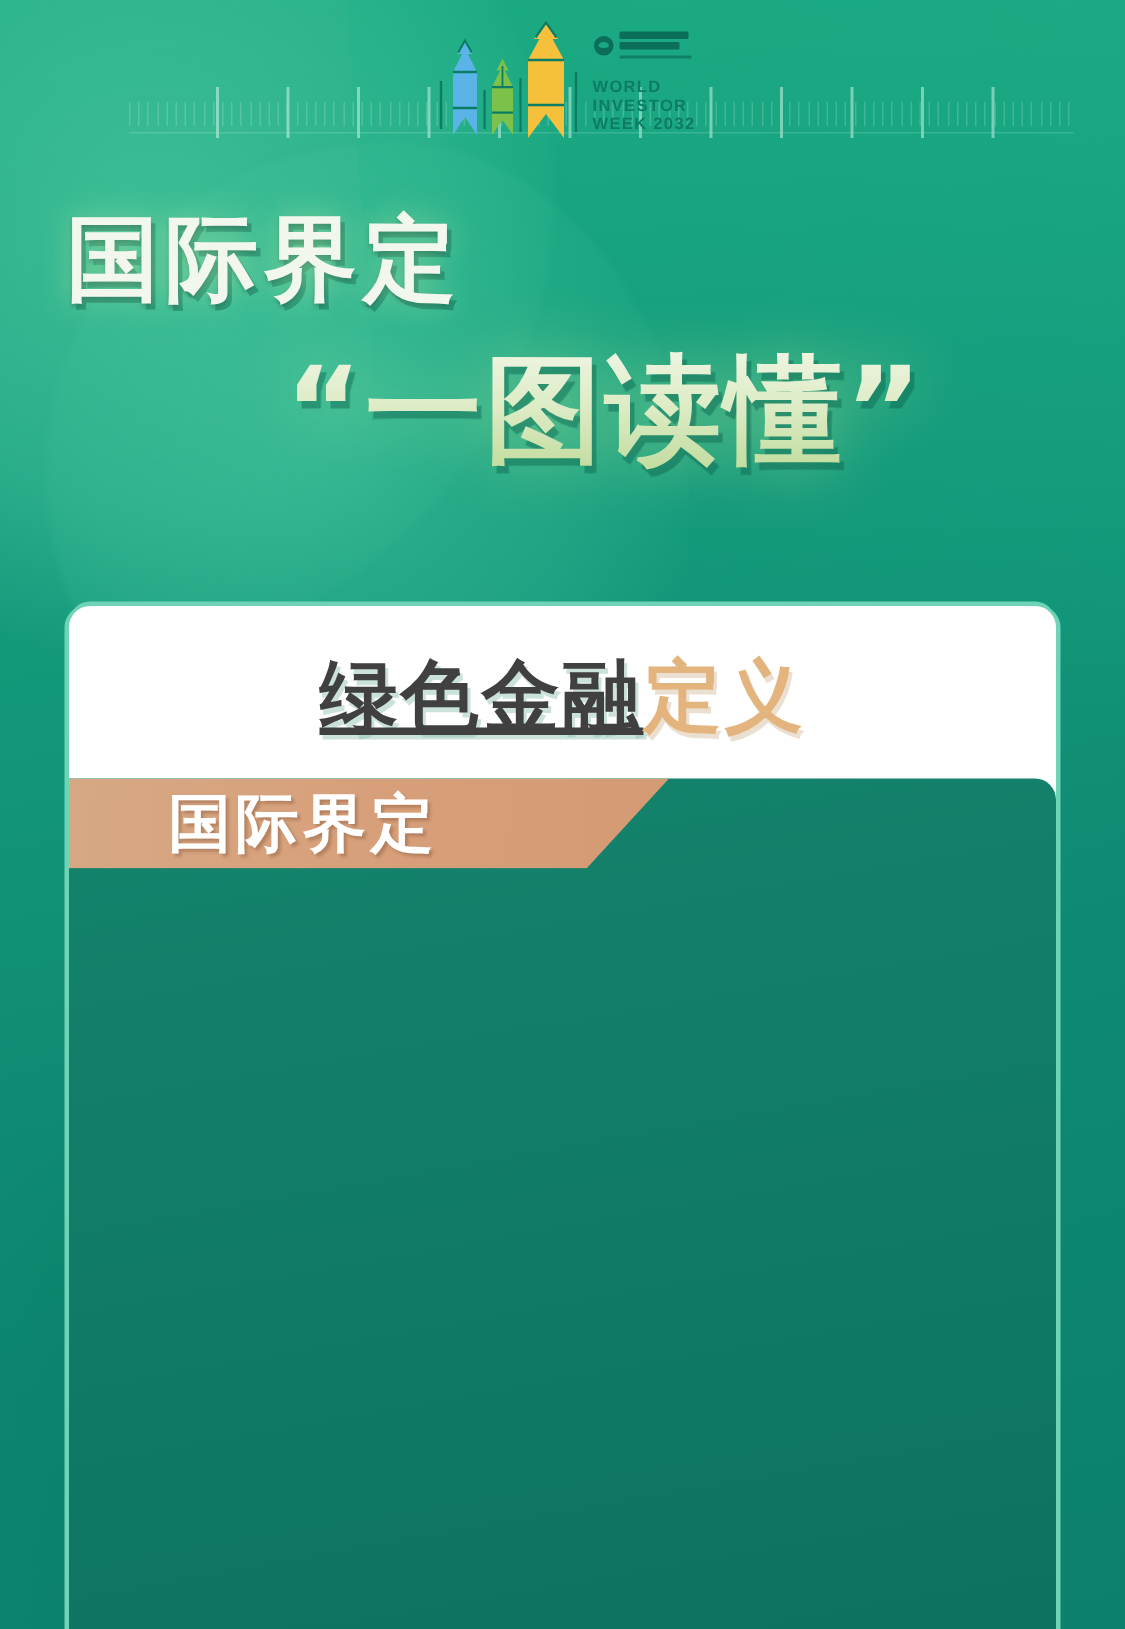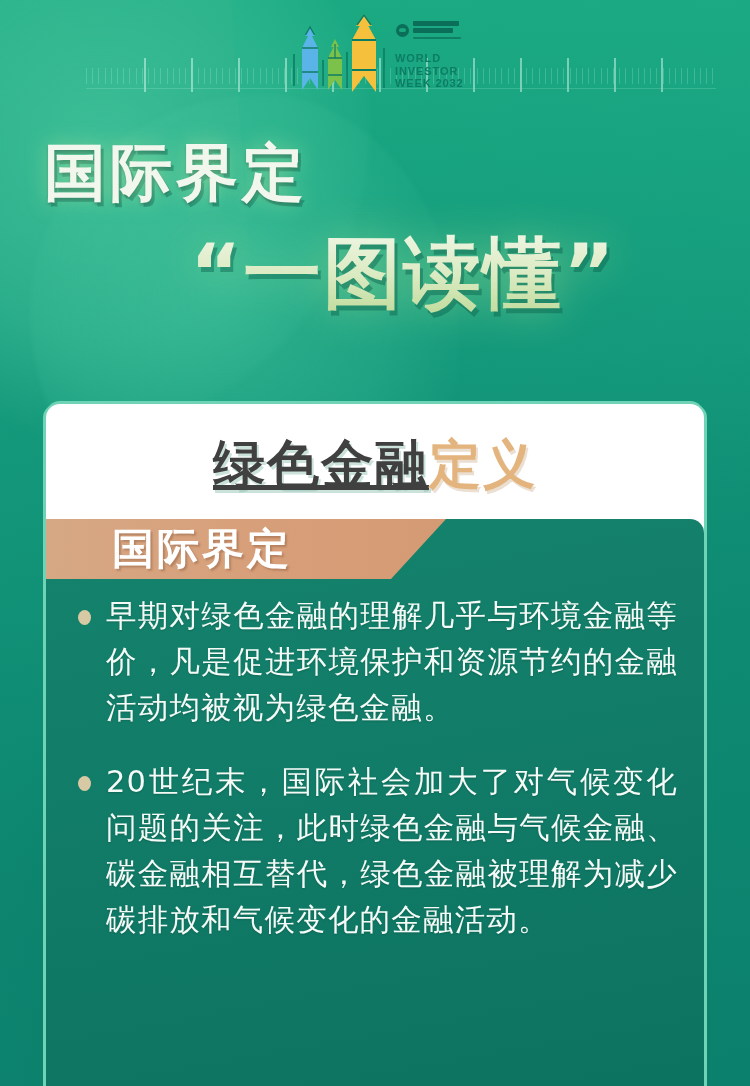--- a/index.html
+++ b/index.html
@@ -342,25 +342,15 @@
   <div id="card-title">
     <span class="t-green">绿色金融</span><span class="t-gold">定义</span>
   </div>
 
   <div id="body">
 
     <div id="banner">
       <span id="banner-text">国际界定</span>
     </div>
 
-    <div id="paras">
-      <p class="para">
-        <span class="dot"></span>
-        <span class="para-text">早期对绿色金融的理解几乎与环境金融等价，凡是促进环境保护和资源节约的金融活动均被视为绿色金融。</span>
-      </p>
-      <p class="para">
-        <span class="dot"></span>
-        <span class="para-text">20世纪末，国际社会加大了对气候变化问题的关注，此时绿色金融与气候金融、碳金融相互替代，绿色金融被理解为减少碳排放和气候变化的金融活动。</span>
-      </p>
-    </div>
 
   </div>
 </div>
 
 </body></html>

